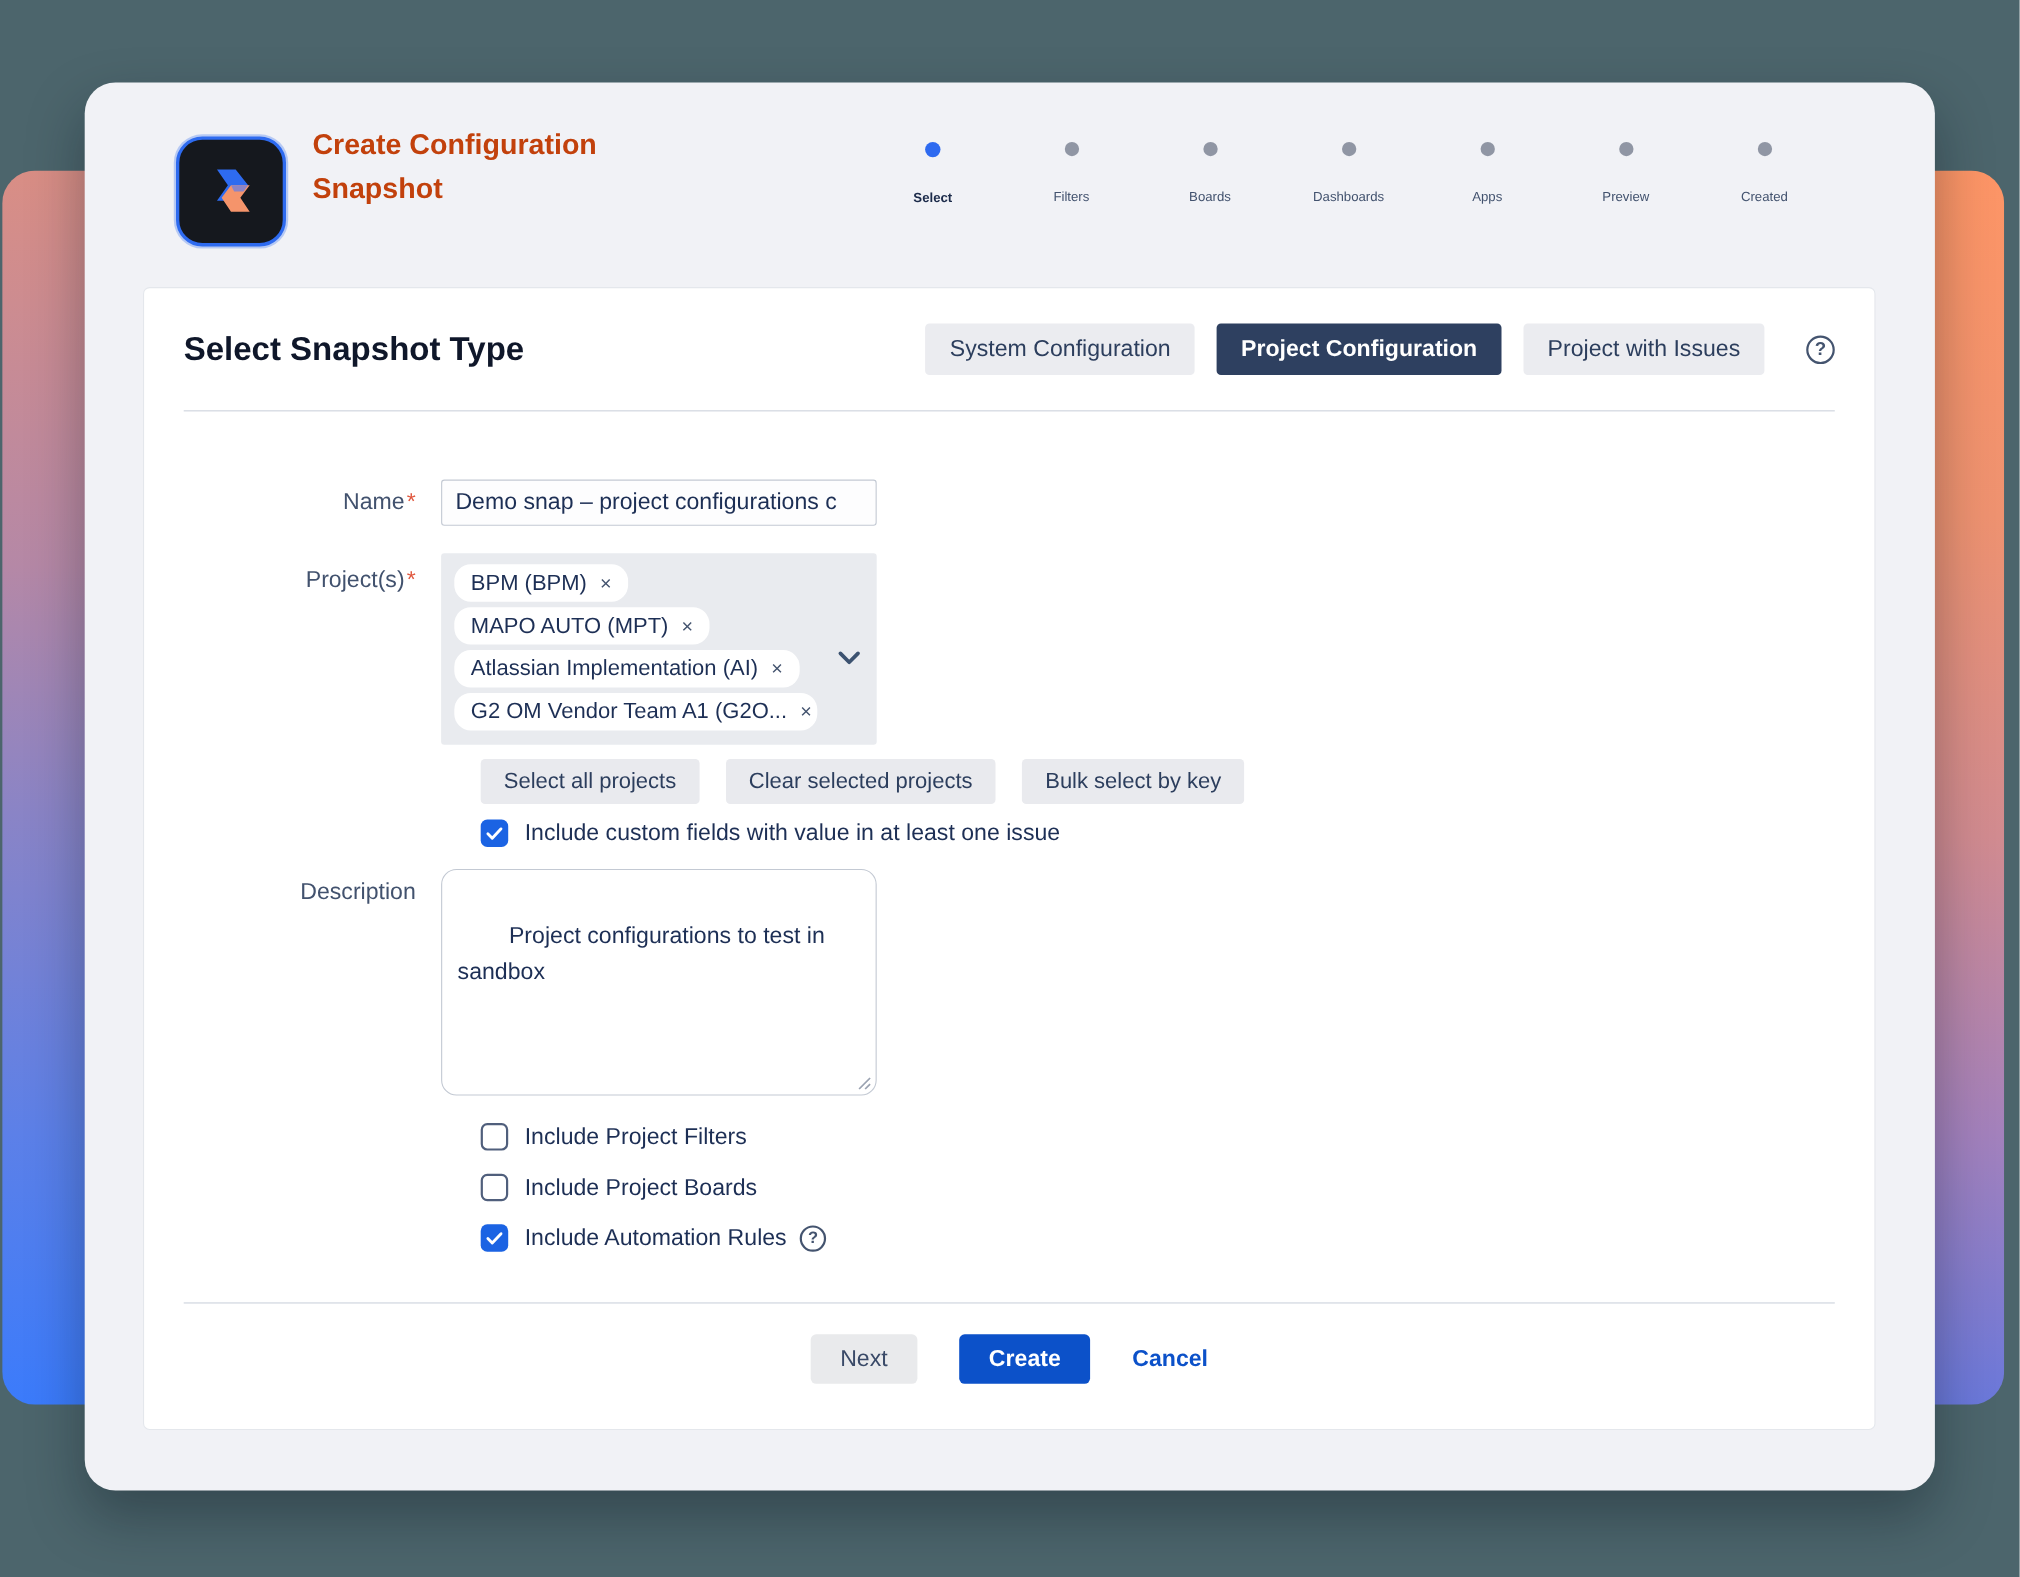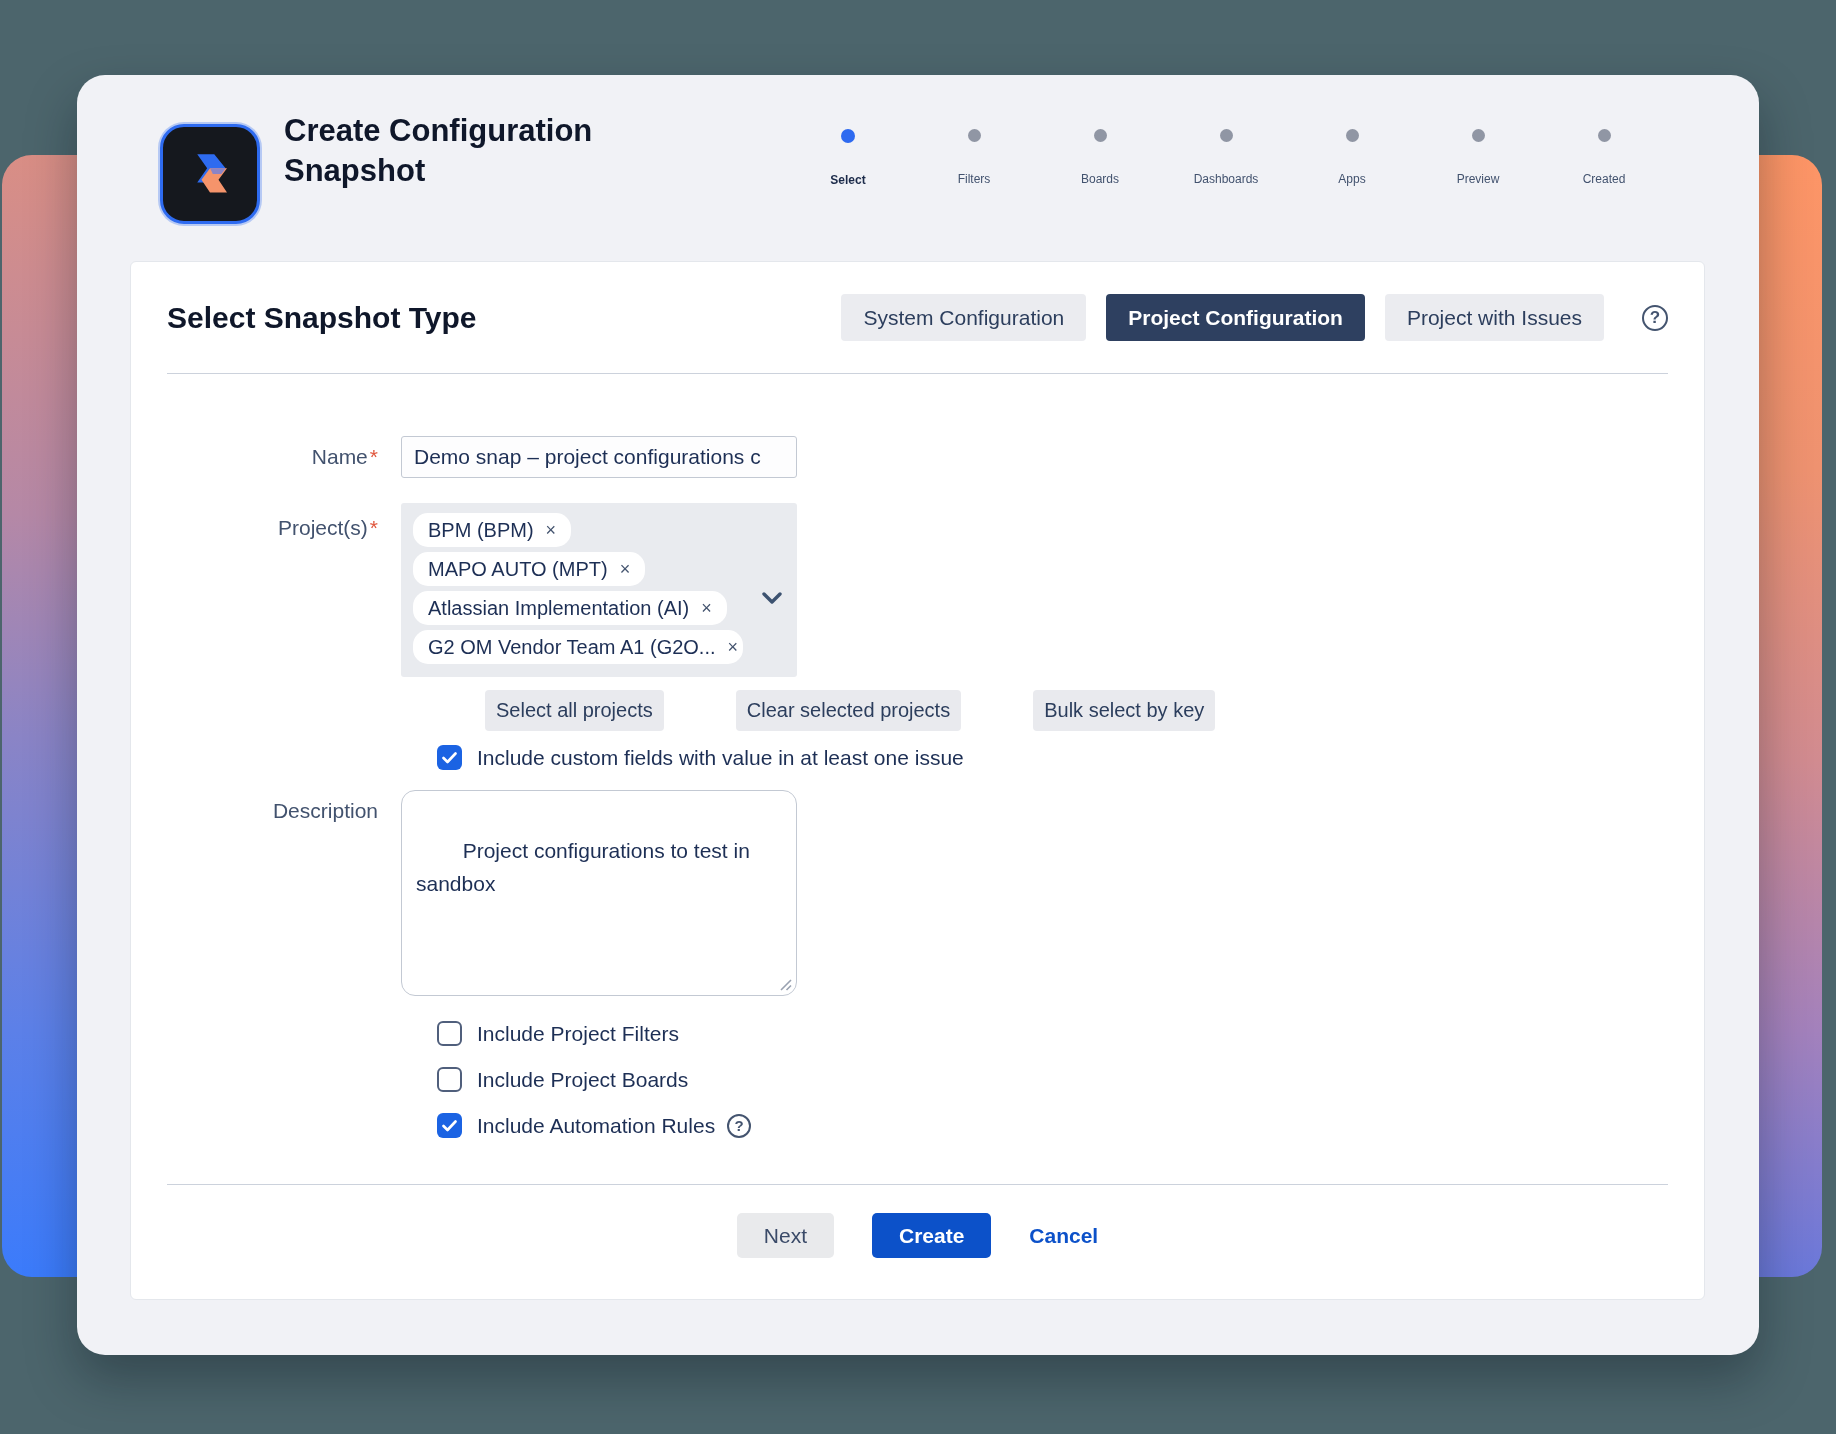--- a/index.html
+++ b/index.html
@@ -31,21 +31,21 @@
 
   
   .logo {
     position:absolute; left:83px; top:49px; width:100px; height:100px;
     background:#15181e; border:3px solid #2e6bf0; border-radius:24px;
     box-shadow:0 0 0 2px rgba(46,107,240,.30);
     display:flex; align-items:center; justify-content:center;
   }
   .app-title {
     position:absolute; left:207px; top:36px;
-    font-size:31px; line-height:40px; font-weight:700; color:#0f172a;
+    font-size:26px; line-height:40px; font-weight:700; color:#c2410c;
   }
 
   .stepper { position:absolute; left:708px; top:48px; display:flex; }
   .step { width:126px; display:flex; flex-direction:column; align-items:center; }
   .step-dot { width:13px; height:13px; border-radius:50%; background:#9096a4; margin:6px 0 24px; }
   .step.active .step-dot { background:#2e6af0; width:14px; height:14px; }
   .step-label {
     font-size:12px; line-height:27px; color:#42526e; text-align:right;
     max-width:84px; overflow-wrap:anywhere;
   }
@@ -94,24 +94,23 @@
   .chip {
     display:inline-flex; align-items:center; height:34px; margin-bottom:5px;
     background:#ffffff; border-radius:15px; padding:0 15px;
     font-size:20px; color:#1d2f55; max-width:330px; white-space:nowrap;
   }
   .chip-x { margin-left:12px; color:#44546f; font-size:18px; line-height:1; cursor:default; }
   .ms-chevron { position:absolute; right:14px; top:88px; }
 
   .actions-row { margin-top:13px; display:flex; gap:24px; margin-left:270px; }
   .gray-btn {
-    height:41px; padding:0 11px; display:flex; align-items:center;
+    height:41px; padding:0 21px; display:flex; align-items:center;
     background:#e9eaee; border-radius:4px; font-size:20px; color:#2c3e5d; border:none;
     font-family:"Liberation Sans", sans-serif;
-    margin-left:48px;
   }
 
   .cb-row { display:flex; align-items:center; margin-left:270px; }
   .checkbox { width:25px; height:25px; border-radius:6px; margin-right:15px; flex:none;
     display:flex; align-items:center; justify-content:center; }
   .checkbox.checked { background:#1b63e3; }
   .checkbox.unchecked { background:#fff; border:2px solid #505f7c; }
   .cb-label { font-size:21px; color:#1d2f55; }
   .row-custom-fields { margin-top:14px; }
 

